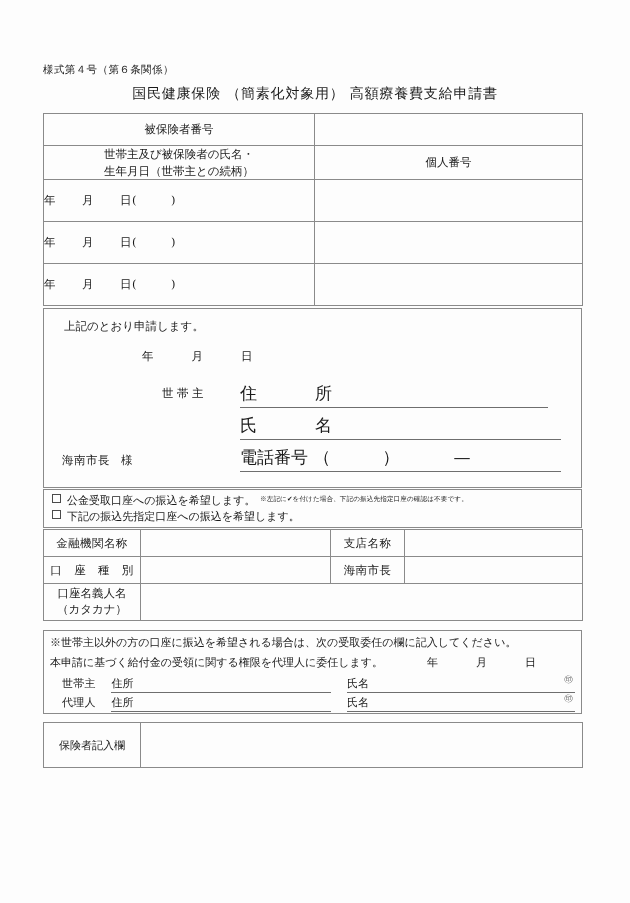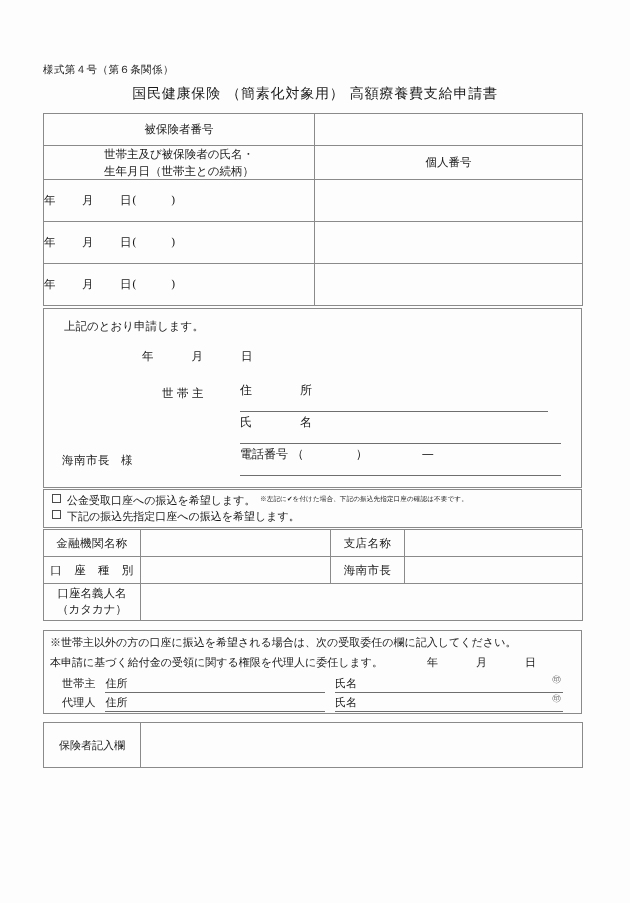--- a/index.html
+++ b/index.html
@@ -98,25 +98,25 @@
     position: absolute;
     left: 118px;
     top: 77px;
     font-size: 11.5px;
     letter-spacing: 3.5px;
     white-space: nowrap;
   }
   .fld {
     position: absolute;
     left: 196px;
-    font-size: 12px;
+    font-size: 17px;
     white-space: nowrap;
     border-bottom: 1px solid #6e6e6e;
     box-sizing: border-box;
-    padding-bottom: 12px;
+    padding-bottom: 2px;
   }
   .fld .k { letter-spacing: 8px; }
   #fld-addr  { top: 73px;  width: 308px; }
   #fld-name  { top: 105px; width: 321px; }
   #fld-tel   { top: 137px; width: 321px; }
   #fld-tel .paren-a { display: inline-block; width: 52px; }
   #fld-tel .paren-b { display: inline-block; width: 54px; }
 
   .mayor {
     position: absolute;
@@ -188,21 +188,21 @@
     font-size: 11px;
     white-space: nowrap;
   }
   #dlg-line-1 { top: 45px; }
   #dlg-line-2 { top: 64px; }
   .dlg-who { letter-spacing: 0.3px; }
   .dlg-sub {
     display: inline-block;
     border-bottom: 1px solid #6e6e6e;
     padding-bottom: 1px;
-    margin-left: 6px;
+    margin-left: 12px;
     box-sizing: border-box;
   }
   .dlg-addr { width: 220px; text-align: left; }
   .dlg-name { width: 228px; text-align: left; position: relative; }
   .seal {
     position: absolute;
     right: 2px;
     top: -3px;
     font-size: 9px;
     color: #3a3a3a;

